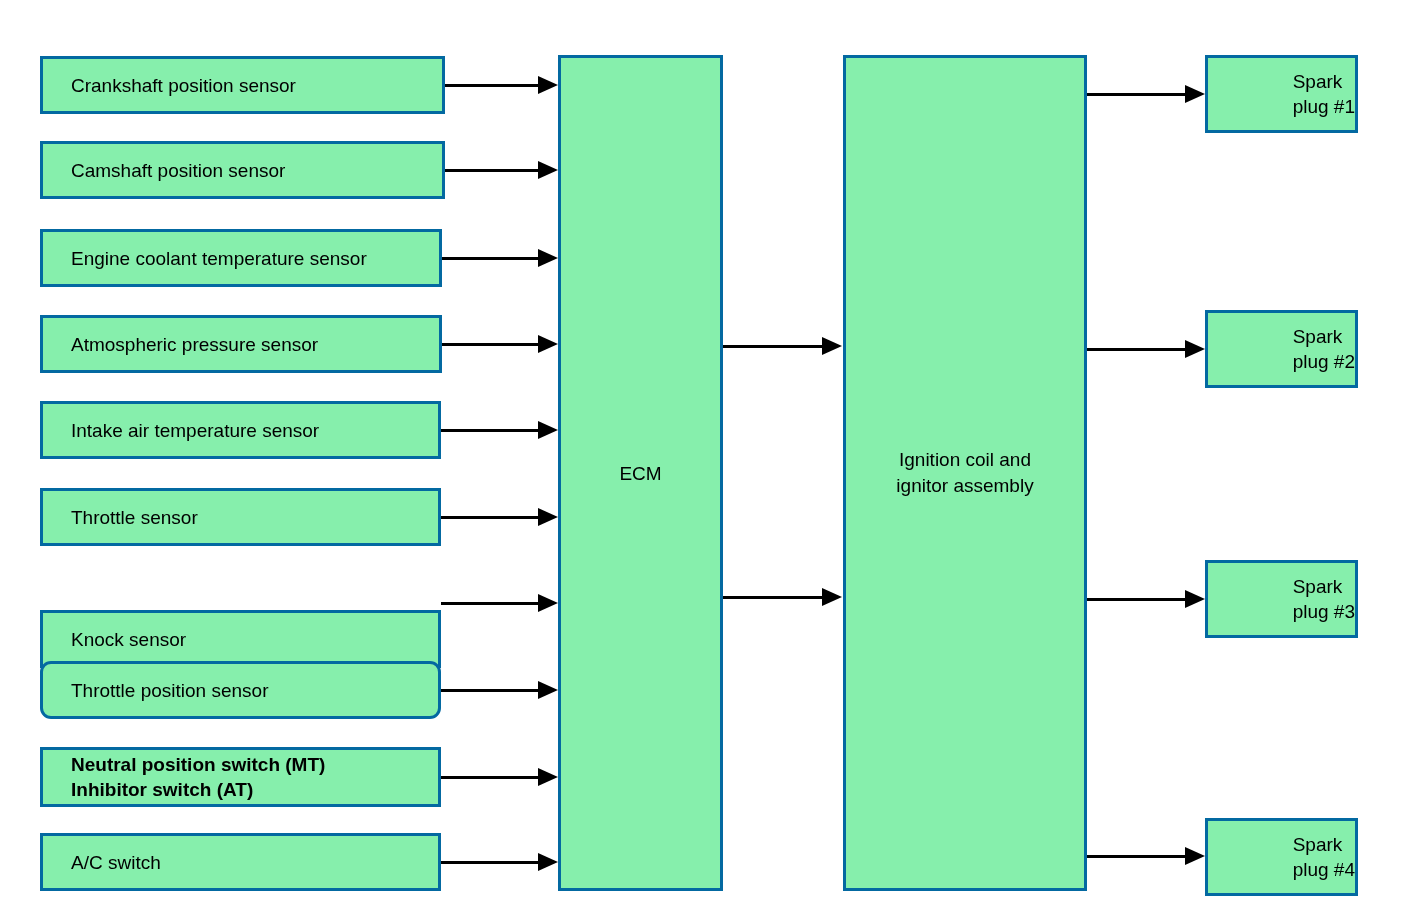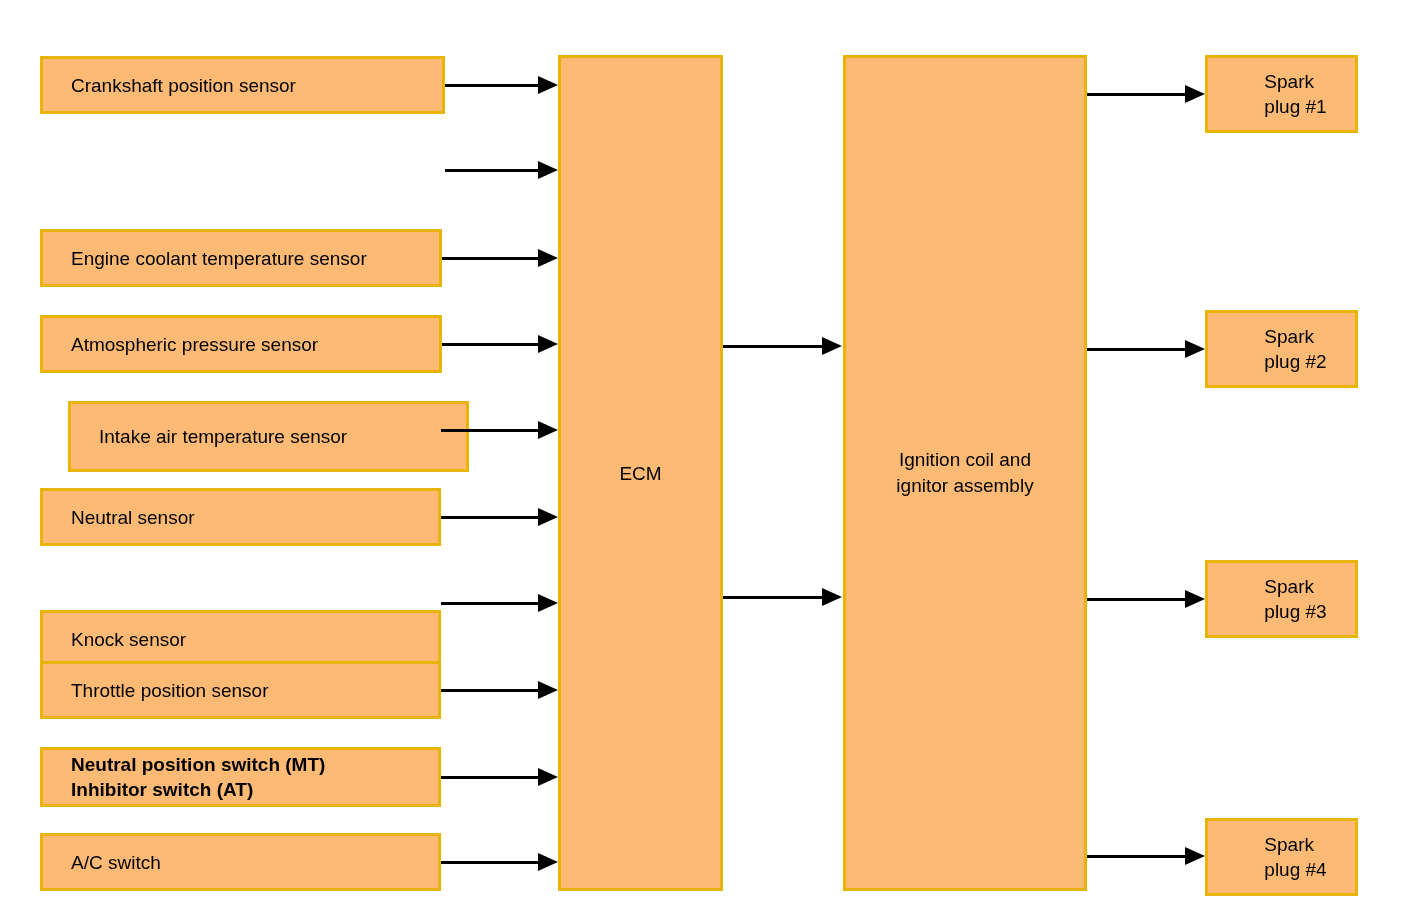--- a/index.html
+++ b/index.html
@@ -11,22 +11,22 @@
     position: relative;
     width: 1408px;
     height: 918px;
     background: #ffffff;
     font-family: "Liberation Sans", sans-serif;
     overflow: hidden;
   }
   .node {
     position: absolute;
     box-sizing: border-box;
-    border: 3px solid #eab308;
-    background: #fdba74;
+    border: 3px solid #0369a1;
+    background: #86efac;
     color: #000000;
     font-size: 19px;
     line-height: 25px;
     display: flex;
     align-items: center;
   }
   .node.left-text {
     justify-content: flex-start;
     padding-left: 28px;
   }
@@ -46,21 +46,21 @@
     text-align: center;
   }
   
   #ignition-block .label {
     text-align: center;
     line-height: 26px;
   }
   
   .spark-node {
     padding-left: 28px;
-    justify-content: center;
+    justify-content: flex-end;
   }
   .spark-node .label {
     text-align: left;
   }
   
   .conn {
     position: absolute;
     height: 3px;
     background: #000000;
   }
@@ -74,36 +74,39 @@
   }
 </style>
 </head>
 <body>
 
 <div id="canvas">
 
   <div class="node left-text" id="in-0" style="left:40px; top:56px; width:405px; height:58px;">
     <span class="label">Crankshaft position sensor</span>
   </div>
+  <div class="node left-text" id="in-1" style="left:40px; top:141px; width:405px; height:58px;">
+    <span class="label">Camshaft position sensor</span>
+  </div>
   <div class="node left-text" id="in-2" style="left:40px; top:229px; width:402px; height:58px;">
     <span class="label">Engine coolant temperature sensor</span>
   </div>
   <div class="node left-text" id="in-3" style="left:40px; top:315px; width:402px; height:58px;">
     <span class="label">Atmospheric pressure sensor</span>
   </div>
-  <div class="node left-text" id="in-4" style="left:40px; top:401px; width:401px; height:71px;margin-left:28px;">
+  <div class="node left-text" id="in-4" style="left:40px; top:401px; width:401px; height:58px;">
     <span class="label">Intake air temperature sensor</span>
   </div>
   <div class="node left-text" id="in-5" style="left:40px; top:488px; width:401px; height:58px;">
-    <span class="label">Neutral sensor</span>
+    <span class="label">Throttle sensor</span>
   </div>
   <div class="node left-text" id="in-6" style="left:40px; top:574px; width:401px; height:58px;margin-top:36px;">
     <span class="label">Knock sensor</span>
   </div>
-  <div class="node left-text" id="in-7" style="left:40px; top:661px; width:401px; height:58px;">
+  <div class="node left-text" id="in-7" style="left:40px; top:661px; width:401px; height:58px;border-radius:11px;">
     <span class="label">Throttle position sensor</span>
   </div>
   <div class="node left-text" id="in-8" style="left:40px; top:747px; width:401px; height:60px;font-weight:bold;">
     <span class="label">Neutral position switch (MT)
 Inhibitor switch (AT)</span>
   </div>
   <div class="node left-text" id="in-9" style="left:40px; top:833px; width:401px; height:58px;">
     <span class="label">A/C switch</span>
   </div>
 

